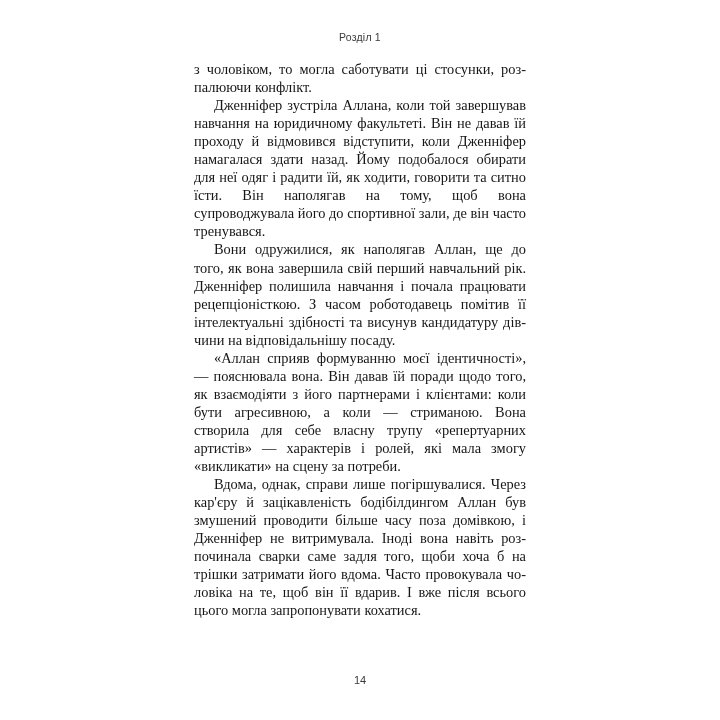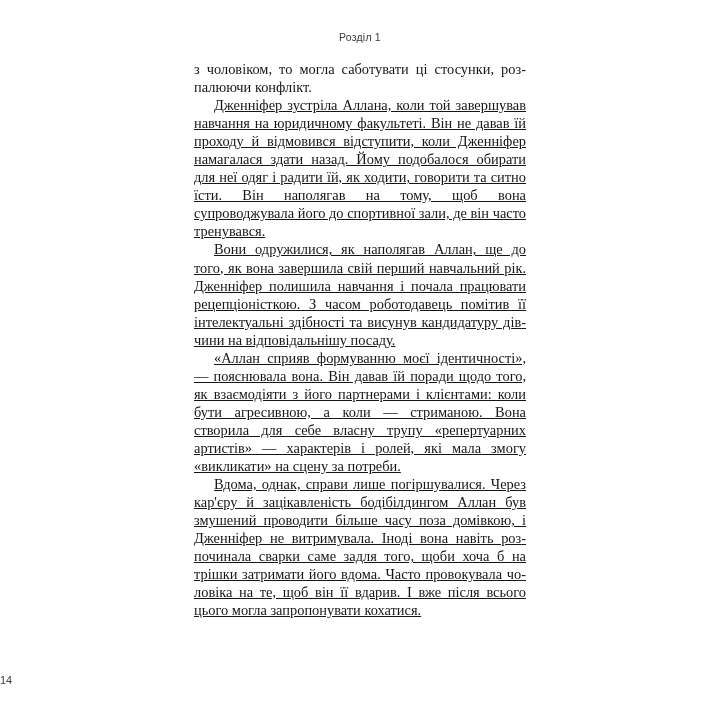--- a/index.html
+++ b/index.html
@@ -50,32 +50,32 @@
     line-height: 18.05px;
     text-align: justify;
     text-justify: inter-word;
     -webkit-hyphens: manual;
     hyphens: manual;
     color: #161616;
   }
 
   .para.indent {
     text-indent: 20px;
-    text-decoration: underline;
   }
 
   .para.cont {
     text-indent: 0;
   }
 
   .folio {
     position: absolute;
     top: 674px;
     left: 0;
     width: 720px;
+    text-align: center;
     font-family: "Liberation Sans", "DejaVu Sans", sans-serif;
     font-size: 11px;
     color: #3b3b3b;
   }
 </style>
 </head>
 <body>
 
 <div class="page">
 

